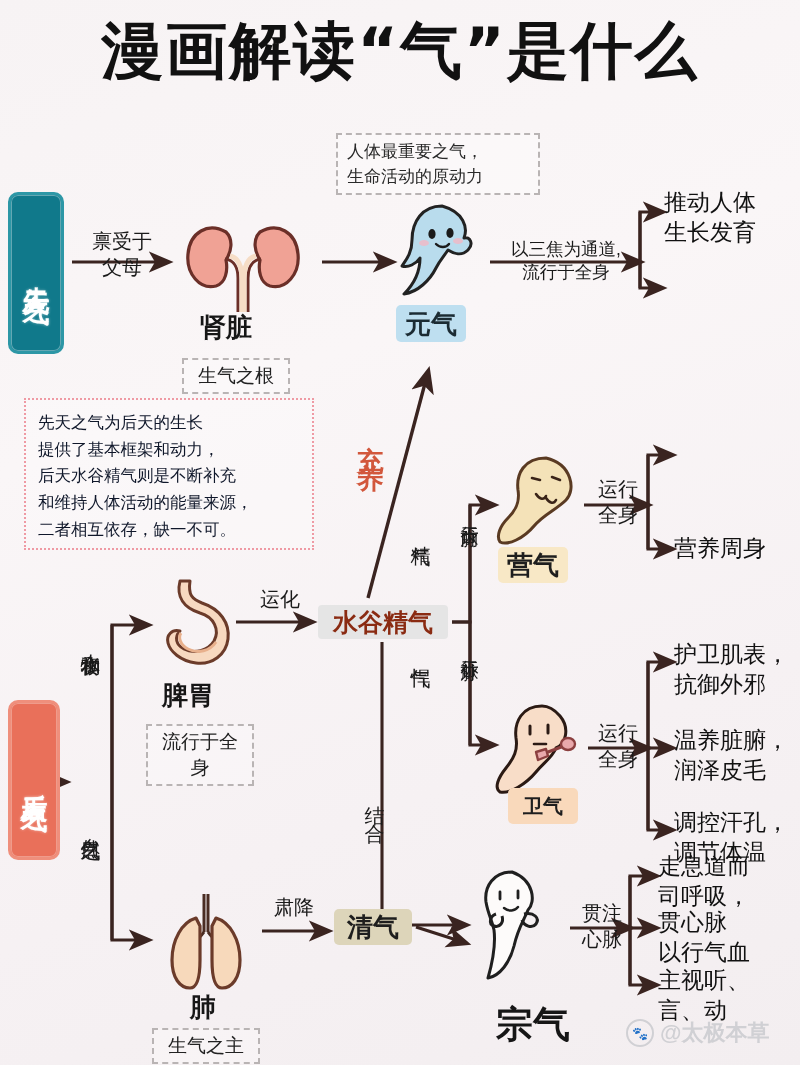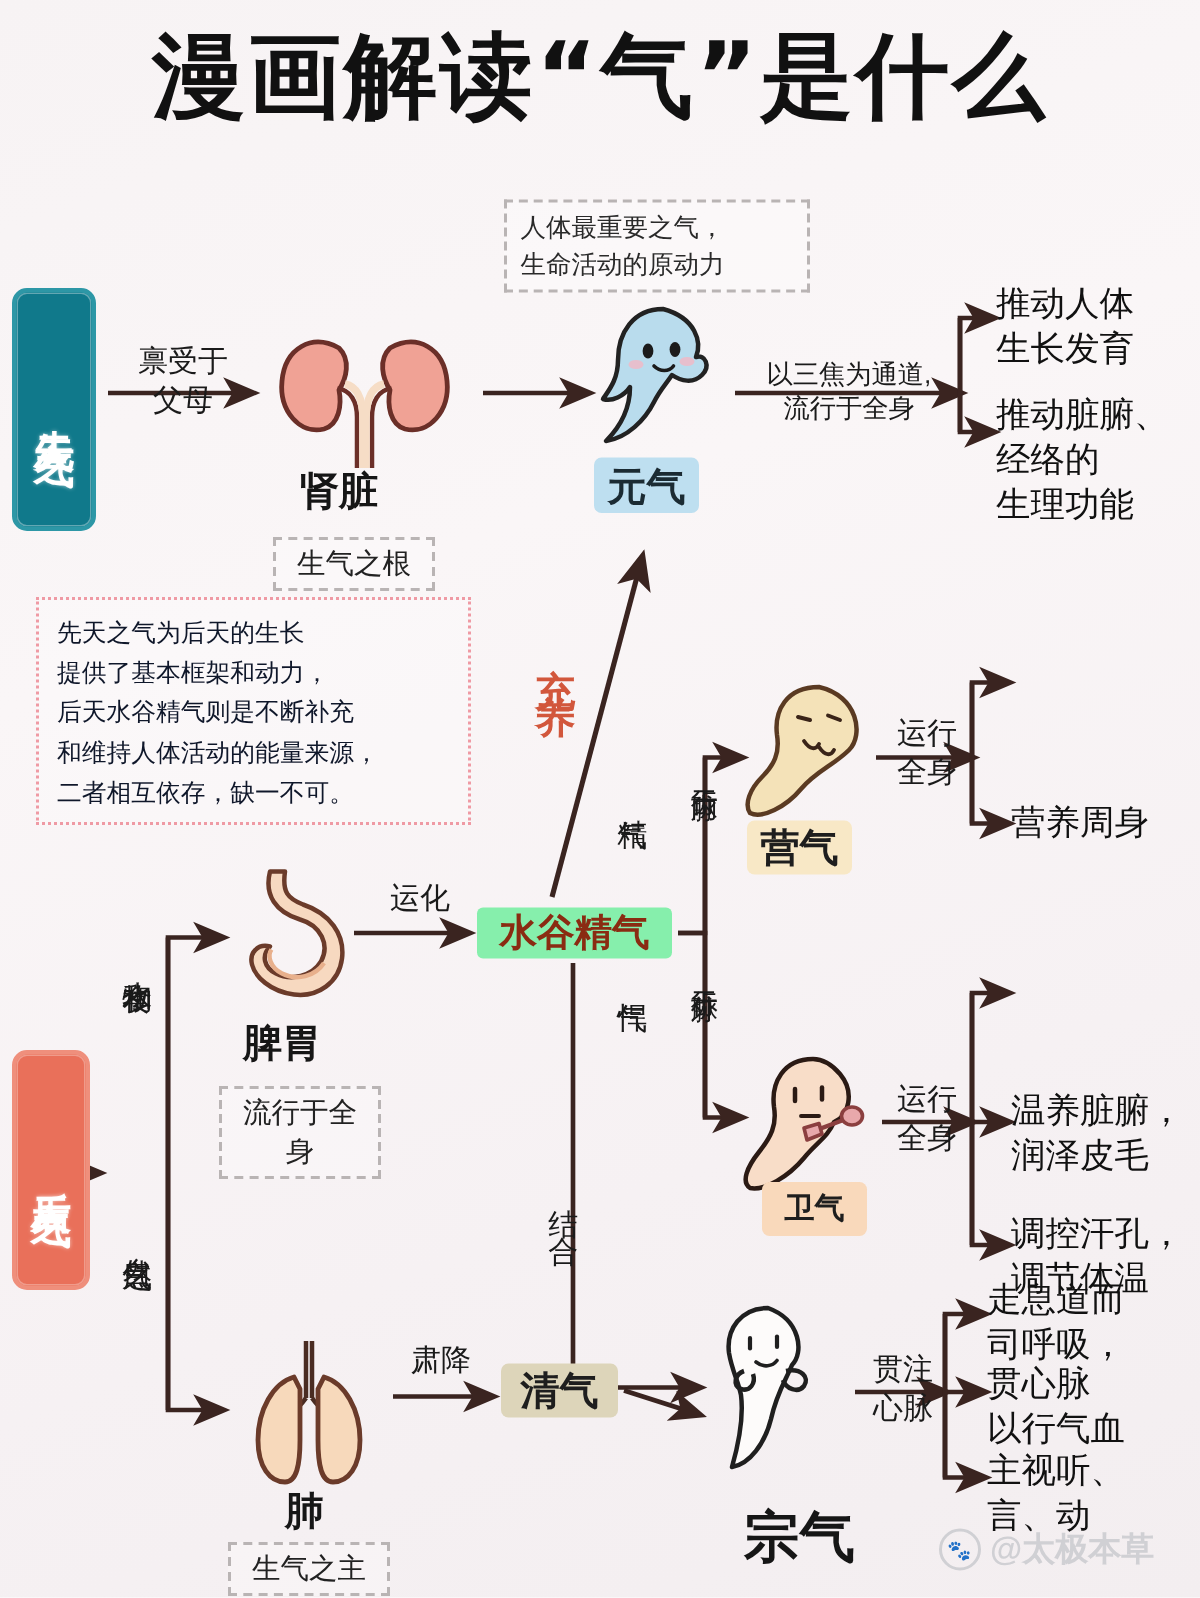--- a/index.html
+++ b/index.html
@@ -70,21 +70,21 @@
   }
   
   .termbox{
     border-radius:5px;
     font-weight:bold;
     display:flex;align-items:center;justify-content:center;
     box-sizing:border-box;
     line-height:1;
   }
   #t-yuanqi{left:396px;top:305px;width:70px;height:37px;background:#bedff0;color:#1b2b33;font-size:26px;}
-  #t-shuigu{left:318px;top:605px;width:130px;height:34px;background:#86efac;color:#8a2b12;font-size:25px;border-radius:4px;}
+  #t-shuigu{left:318px;top:605px;width:130px;height:34px;background:#e5e5e5;color:#8a2b12;font-size:25px;border-radius:4px;}
   #t-yingqi{left:498px;top:547px;width:70px;height:36px;background:#f8e8c6;color:#1e1e1e;font-size:26px;}
   #t-weiqi{left:508px;top:788px;width:70px;height:36px;background:#f9d9bb;color:#1e1e1e;font-size:20px;}
   #t-qingqi{left:334px;top:909px;width:78px;height:36px;background:#ddd5ba;color:#1e1e1e;font-size:26px;}
   
   .organ-name{font-size:26px;font-weight:bold;color:#161616;}
   
   .edgetext{font-size:20px;color:#1a1a1a;line-height:1.3;text-align:center;}
   .edgetext-v{
     writing-mode:vertical-rl;text-orientation:upright;
     font-size:20px;color:#1a1a1a;letter-spacing:1px;line-height:1.25;
@@ -227,23 +227,20 @@
       <ellipse cx="66" cy="43" rx="5" ry="3" fill="#f2b8c4" opacity=".8"></ellipse>
     </svg>
   </div>
   <div class="abs termbox" id="t-yuanqi">元气</div>
 
   <div class="abs outtext" style="left:664px;top:188px;width:136px;white-space:pre-line;">推动人体
 生长发育</div>
 
   <div class="abs edgetext" style="left:492px;top:238px;width:148px;white-space:pre-line;font-size:17.5px;">以三焦为通道,
 流行于全身</div>
-  <div class="abs outtext" style="left:664px;top:262px;width:136px;white-space:pre-line;">推动脏腑、
-经络的
-生理功能</div>
 
   <div class="abs" id="chongyang">充养</div>
 
   <div class="abs" style="left:146px;top:575px;width:100px;height:100px;">
     <svg viewBox="0 0 100 100" width="100" height="100">
       <path d="M44,6 C42,20 46,24 56,28 C74,34 84,48 82,64 C80,80 66,90 50,88
                C34,86 24,76 22,68 C20,60 26,54 34,56 C28,62 30,70 38,74
                C48,79 62,76 68,66 C74,55 68,42 54,38 C38,33 30,22 34,6 Z" fill="#f7d9c0" stroke="#6b3b2a" stroke-width="3" stroke-linejoin="round"></path>
       <path d="M35,58 C32,62 34,70 42,74 C52,79 64,76 70,67" fill="none" stroke="#e8b08c" stroke-width="3"></path>
     </svg>
@@ -304,20 +301,22 @@
       <path d="M54,25 L54,33" stroke="#2b1a14" stroke-width="3" stroke-linecap="round"></path>
       <path d="M40,44 L52,44" stroke="#2b1a14" stroke-width="2.6" stroke-linecap="round"></path>
       <path d="M42,52 L44,60 L54,56 L52,49 Z" fill="#e8a8ab" stroke="#8b3f3f" stroke-width="2.4" stroke-linejoin="round"></path>
       <path d="M54,52 L70,46" stroke="#8b3f3f" stroke-width="3" stroke-linecap="round"></path>
       <ellipse cx="74" cy="44" rx="7" ry="6" fill="#e8a8ab" stroke="#8b3f3f" stroke-width="2.4"></ellipse>
     </svg>
   </div>
   <div class="abs termbox" id="t-weiqi">卫气</div>
   <div class="abs edgetext" style="left:586px;top:720px;width:64px;white-space:pre-line;">运行
 全身</div>
+  <div class="abs outtext" style="left:674px;top:640px;width:126px;white-space:pre-line;">护卫肌表，
+抗御外邪</div>
   <div class="abs outtext" style="left:674px;top:726px;width:126px;white-space:pre-line;">温养脏腑，
 润泽皮毛</div>
   <div class="abs outtext" style="left:674px;top:808px;width:126px;white-space:pre-line;">调控汗孔，
 调节体温</div>
 
   <div class="abs" style="left:466px;top:866px;width:100px;height:120px;">
     <svg viewBox="0 0 100 120" width="100" height="120">
       <path d="M46,6 C28,6 18,20 20,36 C22,48 26,54 28,64 C30,80 26,98 22,112
                C34,110 44,96 48,80 C52,62 58,54 62,44 C70,36 68,14 46,6 Z" fill="#fdfbfa" stroke="#1f1f1f" stroke-width="3" stroke-linejoin="round"></path>
       <path d="M34,26 L34,33" stroke="#1f1f1f" stroke-width="2.8" stroke-linecap="round"></path>

